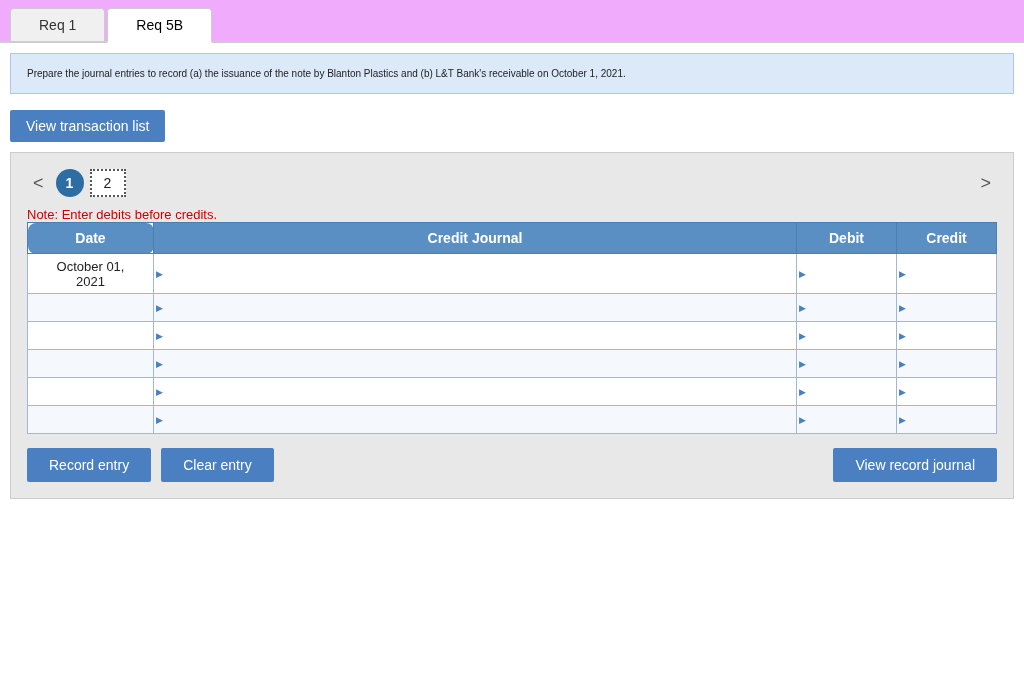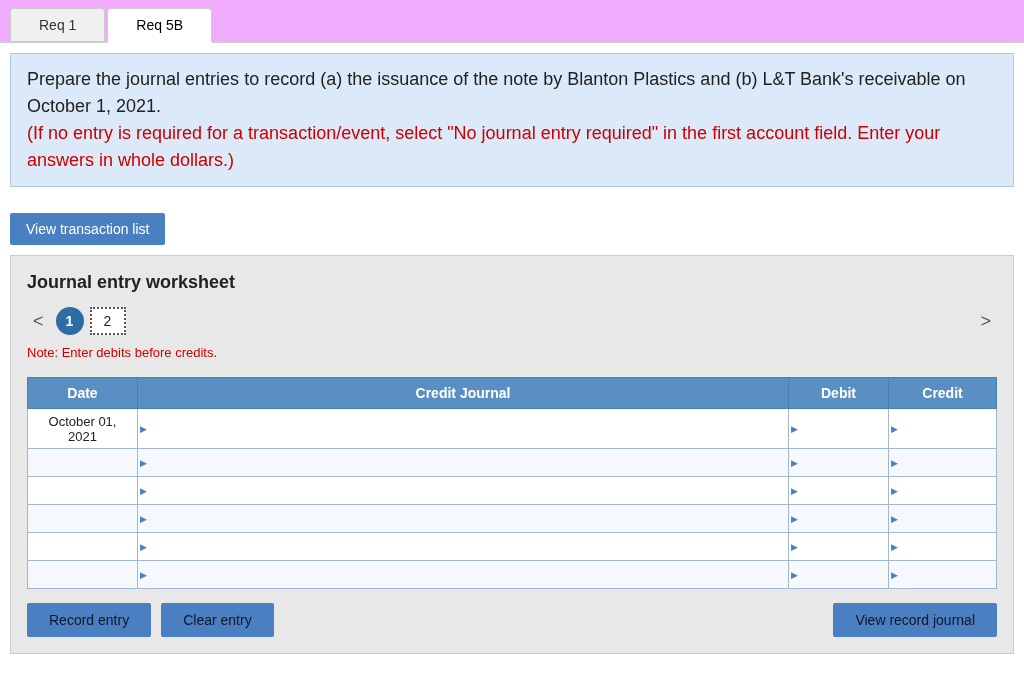--- a/index.html
+++ b/index.html
@@ -36,37 +36,37 @@
       font-weight: normal;
       color: #000;
     }
 
     
     .info-box {
       background: #dce9f8;
       border: 1px solid #b0c8e8;
       padding: 12px 16px;
       margin: 10px 10px 10px 10px;
-      font-size: 18px;
+      font-size: 10px;
       line-height: 1.5;
     }
     .info-box .red-text {
       color: #cc0000;
     }
 
     
     .view-transaction-btn {
       display: inline-block;
       background: #4a7fc1;
       color: #fff;
       padding: 8px 16px;
       border: none;
       cursor: pointer;
       font-size: 14px;
-      margin: 16px 10px 10px 10px;
+      margin: 6px 10px 10px 10px;
       border-radius: 2px;
     }
 
     
     .worksheet-container {
       background: #e8e8e8;
       margin: 0 10px 10px 10px;
       padding: 16px 16px 16px 16px;
       border: 1px solid #ccc;
     }
@@ -126,41 +126,41 @@
       border: 1px solid #bbb;
       padding: 16px 14px;
       margin-bottom: 8px;
       min-height: 80px;
       font-size: 13.5px;
     }
 
     .note-text {
       color: #cc0000;
       font-size: 13px;
-      margin-bottom: 17px;
+      margin-bottom: 0;
     }
 
     
     .journal-table {
       width: 100%;
       border-collapse: collapse;
       background: #fff;
     }
     .journal-table th {
       background: #5a8fc4;
       color: #fff;
       padding: 7px 10px;
       text-align: center;
       border: 1px solid #4a7fb4;
       font-size: 14px;
     }
-    .journal-table th.date-col { width: 110px; }
+    .journal-table th.date-col { width: 126px; border-radius: 8px; }
     .journal-table th.gj-col { }
     .journal-table th.debit-col { width: 100px; }
-    .journal-table th.credit-col { width: 108px; }
+    .journal-table th.credit-col { width: 100px; }
 
     .journal-table td {
       border: 1px solid #a0b8d0;
       padding: 0;
       height: 28px;
       vertical-align: middle;
     }
     .journal-table td.date-cell {
       padding: 4px 8px;
       font-size: 13px;
@@ -201,21 +201,21 @@
 
     
     .bottom-buttons {
       display: flex;
       gap: 10px;
       margin-top: 14px;
     }
     .btn-action {
       padding: 9px 22px;
       background: #4a7fc1;
-      color: #0f172a;
+      color: #ffffff;
       border: none;
       cursor: pointer;
       font-size: 14px;
       border-radius: 2px;
     }
     .btn-view-journal {
       margin-left: auto;
     }
   </style>
 </head>
@@ -225,30 +225,28 @@
 
 
 <div class="tabs">
   <div class="tab">Req 1</div>
   <div class="tab active">Req 5B</div>
 </div>
 
 
 <div class="info-box">
   <span>Prepare the journal entries to record (a) the issuance of the note by Blanton Plastics and (b) L&amp;T Bank's receivable on October 1, 2021.</span><br>
-  <span class="red-text">(If no entry is required for a transaction/event, select "No journal entry required" in the first account field. Enter your answers in whole dollars.)</span>
 </div>
 
 
 <button class="view-transaction-btn">View transaction list</button>
 
 
 <div class="worksheet-container">
 
-  <div class="worksheet-title">Journal entry worksheet</div>
 
   <div class="nav-row">
     <button class="nav-arrow">&lt;</button>
     <div class="nav-circle">1</div>
     <div class="nav-box">2</div>
     <button class="nav-arrow nav-arrow-right">&gt;</button>
   </div>
 
 
   <div class="note-text">Note: Enter debits before credits.</div>

